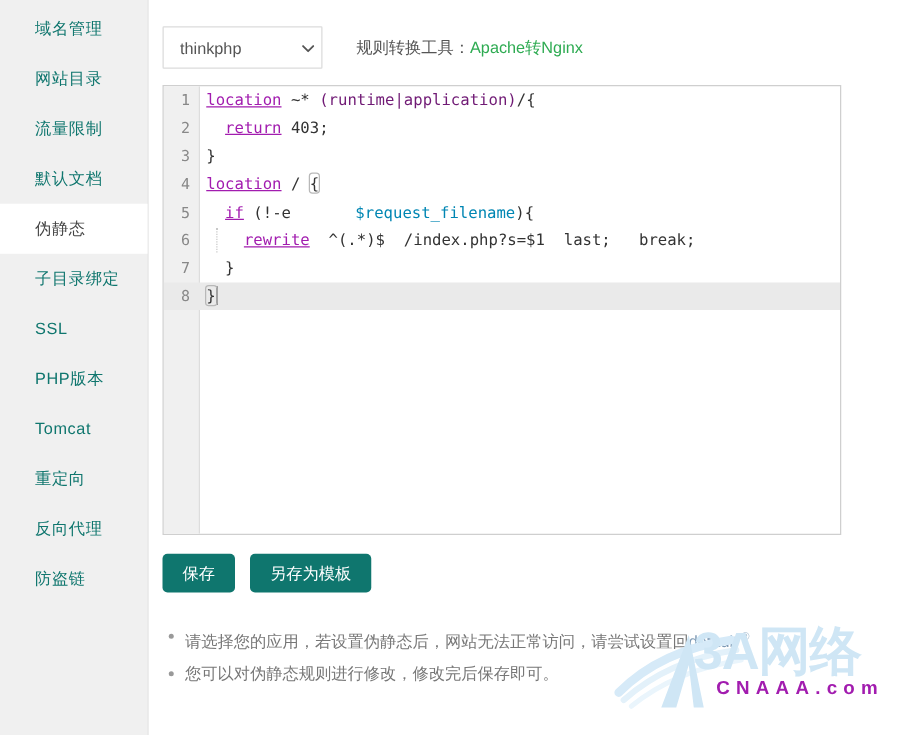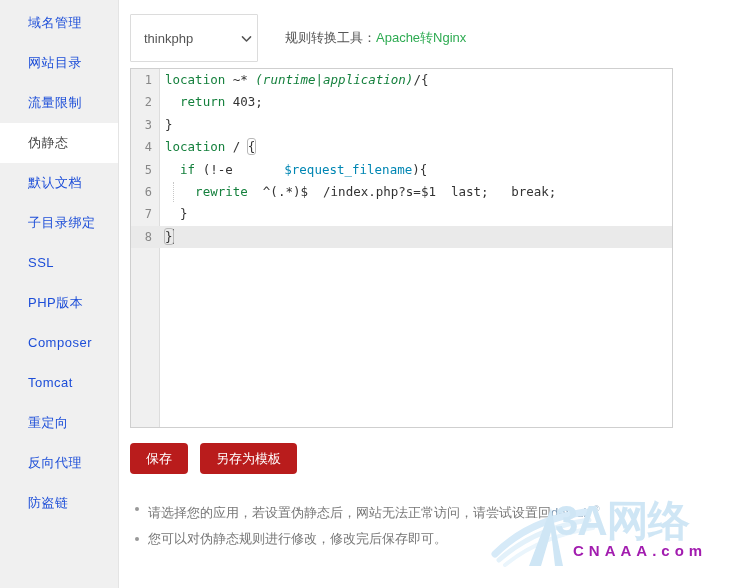--- a/index.html
+++ b/index.html
@@ -32,21 +32,21 @@
     background: #f0f0f0;
     border-right: 1px solid #e4e4e4;
     padding-top: 3px;
     box-sizing: border-box;
   }
   .side-item {
     height: 40px;
     line-height: 40px;
     padding-left: 28px;
     font-size: 13px;
-    color: #1d4ed8;
+    color: #0f766e;
     box-sizing: border-box;
     white-space: nowrap;
     letter-spacing: .5px;
   }
   .side-item.active {
     background: #ffffff;
     color: #444444;
   }
 
   
@@ -62,21 +62,21 @@
   .toolbar {
     display: flex;
     align-items: center;
     padding: 19px 0 0 11px;
     height: 38px;
     box-sizing: content-box;
   }
   .select-box {
     position: relative;
     width: 128px;
-    height: 48px;
+    height: 34px;
     border: 1px solid #dcdcdc;
     border-radius: 1px;
     background: #ffffff;
     box-sizing: border-box;
     display: flex;
     align-items: center;
   }
   .select-value {
     font-size: 13px;
     color: #555555;
@@ -154,23 +154,23 @@
     box-sizing: border-box;
     color: #888888;
     font-size: 12px;
     user-select: none;
   }
   .ctext {
     padding-left: 6px;
     color: #333333;
     position: relative;
   }
-  .kw   { color: #15803d; }
+  .kw   { color: #a21caf; text-decoration: underline; }
   .var  { color: #0086b3; margin-left: 44px; }
-  .grp  { color: #15803d; font-style: italic; }
+  .grp  { color: #701a75; }
   .num  { color: #333333; }
   .brace-match {
     outline: 1px solid #b8b8b8;
     border-radius: 2px;
   }
   .caret {
     display: inline-block;
     width: 0;
     border-left: 1px solid #333333;
     height: 15px;
@@ -190,21 +190,21 @@
 
   
   .btn-row {
     position: absolute;
     left: 11px;
     top: 443px;
     display: flex;
     gap: 12px;
   }
   .btn {
-    background: #b91c1c;
+    background: #0f766e;
     color: #ffffff;
     border: none;
     border-radius: 4px;
     font-size: 13px;
     font-family: "Liberation Sans", "DejaVu Sans", sans-serif;
     padding: 0 16px;
     height: 31px;
     line-height: 31px;
     cursor: pointer;
     white-space: nowrap;
@@ -285,26 +285,25 @@
 </style>
 </head>
 <body>
 
 <div class="app">
 
   <nav class="sidebar">
     <div class="side-item">域名管理</div>
     <div class="side-item">网站目录</div>
     <div class="side-item">流量限制</div>
+    <div class="side-item">默认文档</div>
     <div class="side-item active">伪静态</div>
-    <div class="side-item">默认文档</div>
     <div class="side-item">子目录绑定</div>
     <div class="side-item">SSL</div>
     <div class="side-item">PHP版本</div>
-    <div class="side-item">Composer</div>
     <div class="side-item">Tomcat</div>
     <div class="side-item">重定向</div>
     <div class="side-item">反向代理</div>
     <div class="side-item">防盗链</div>
   </nav>
 
   <section class="main">
 
     <div class="toolbar">
       <div class="select-box">

